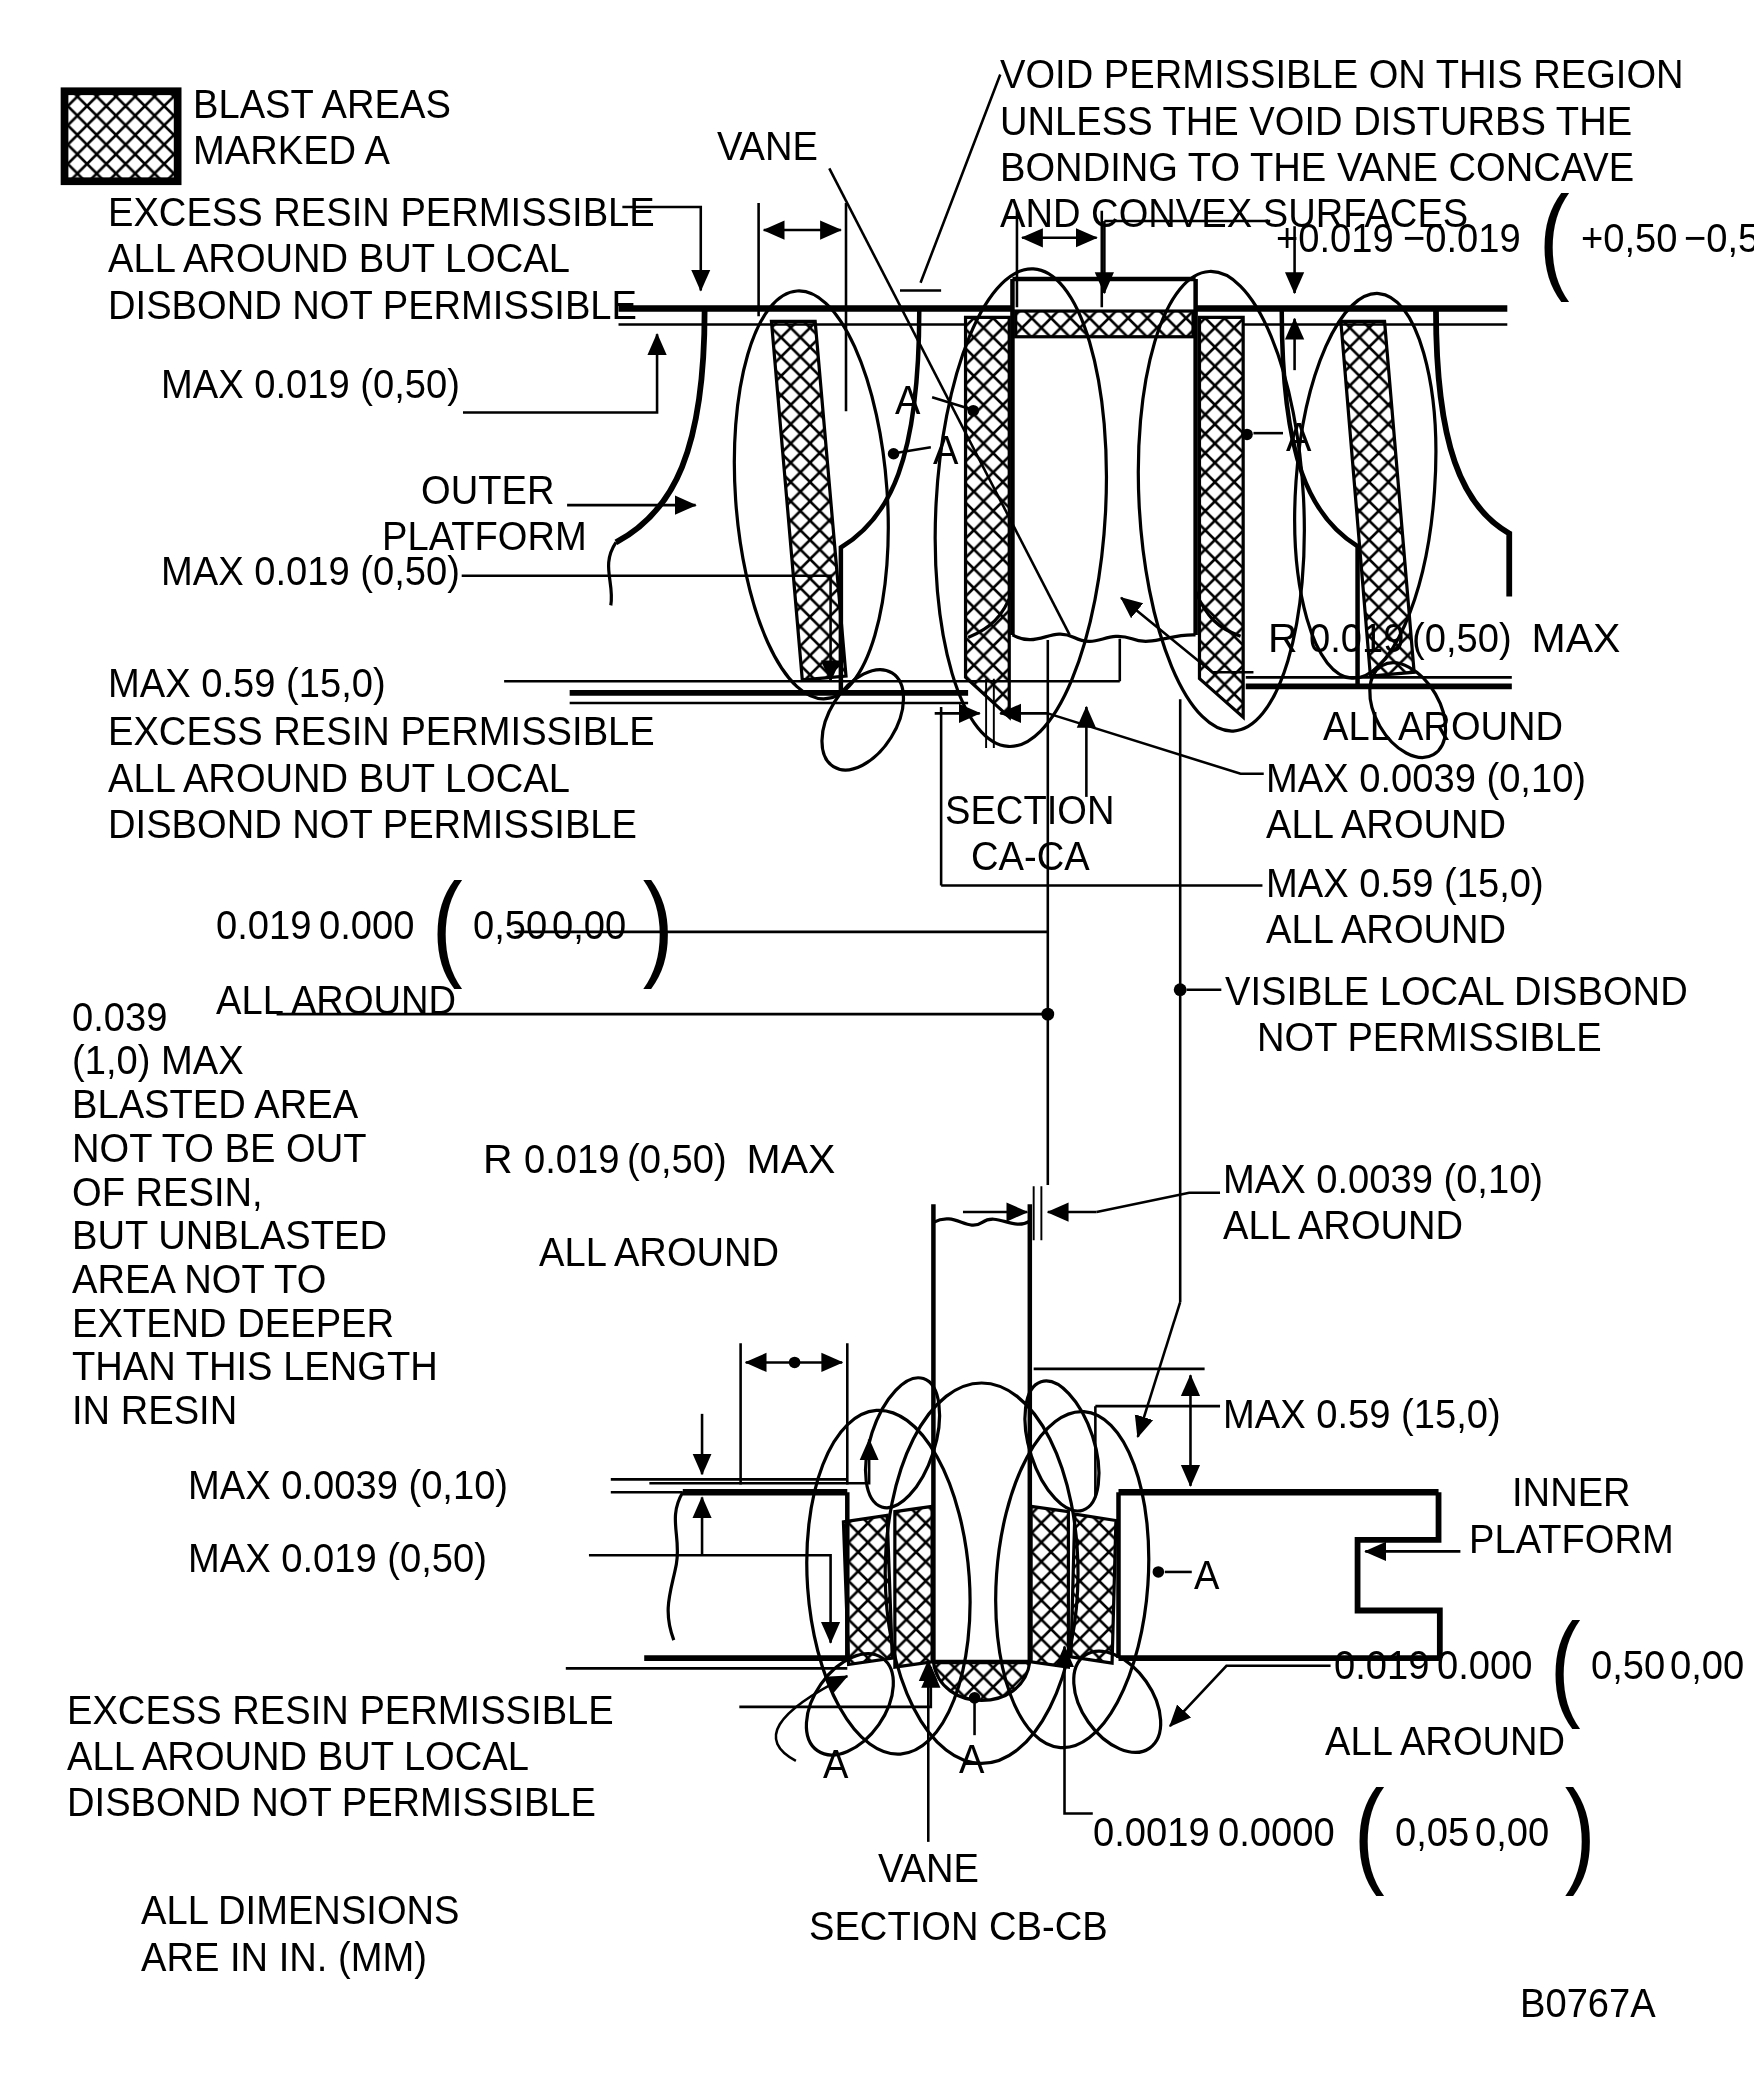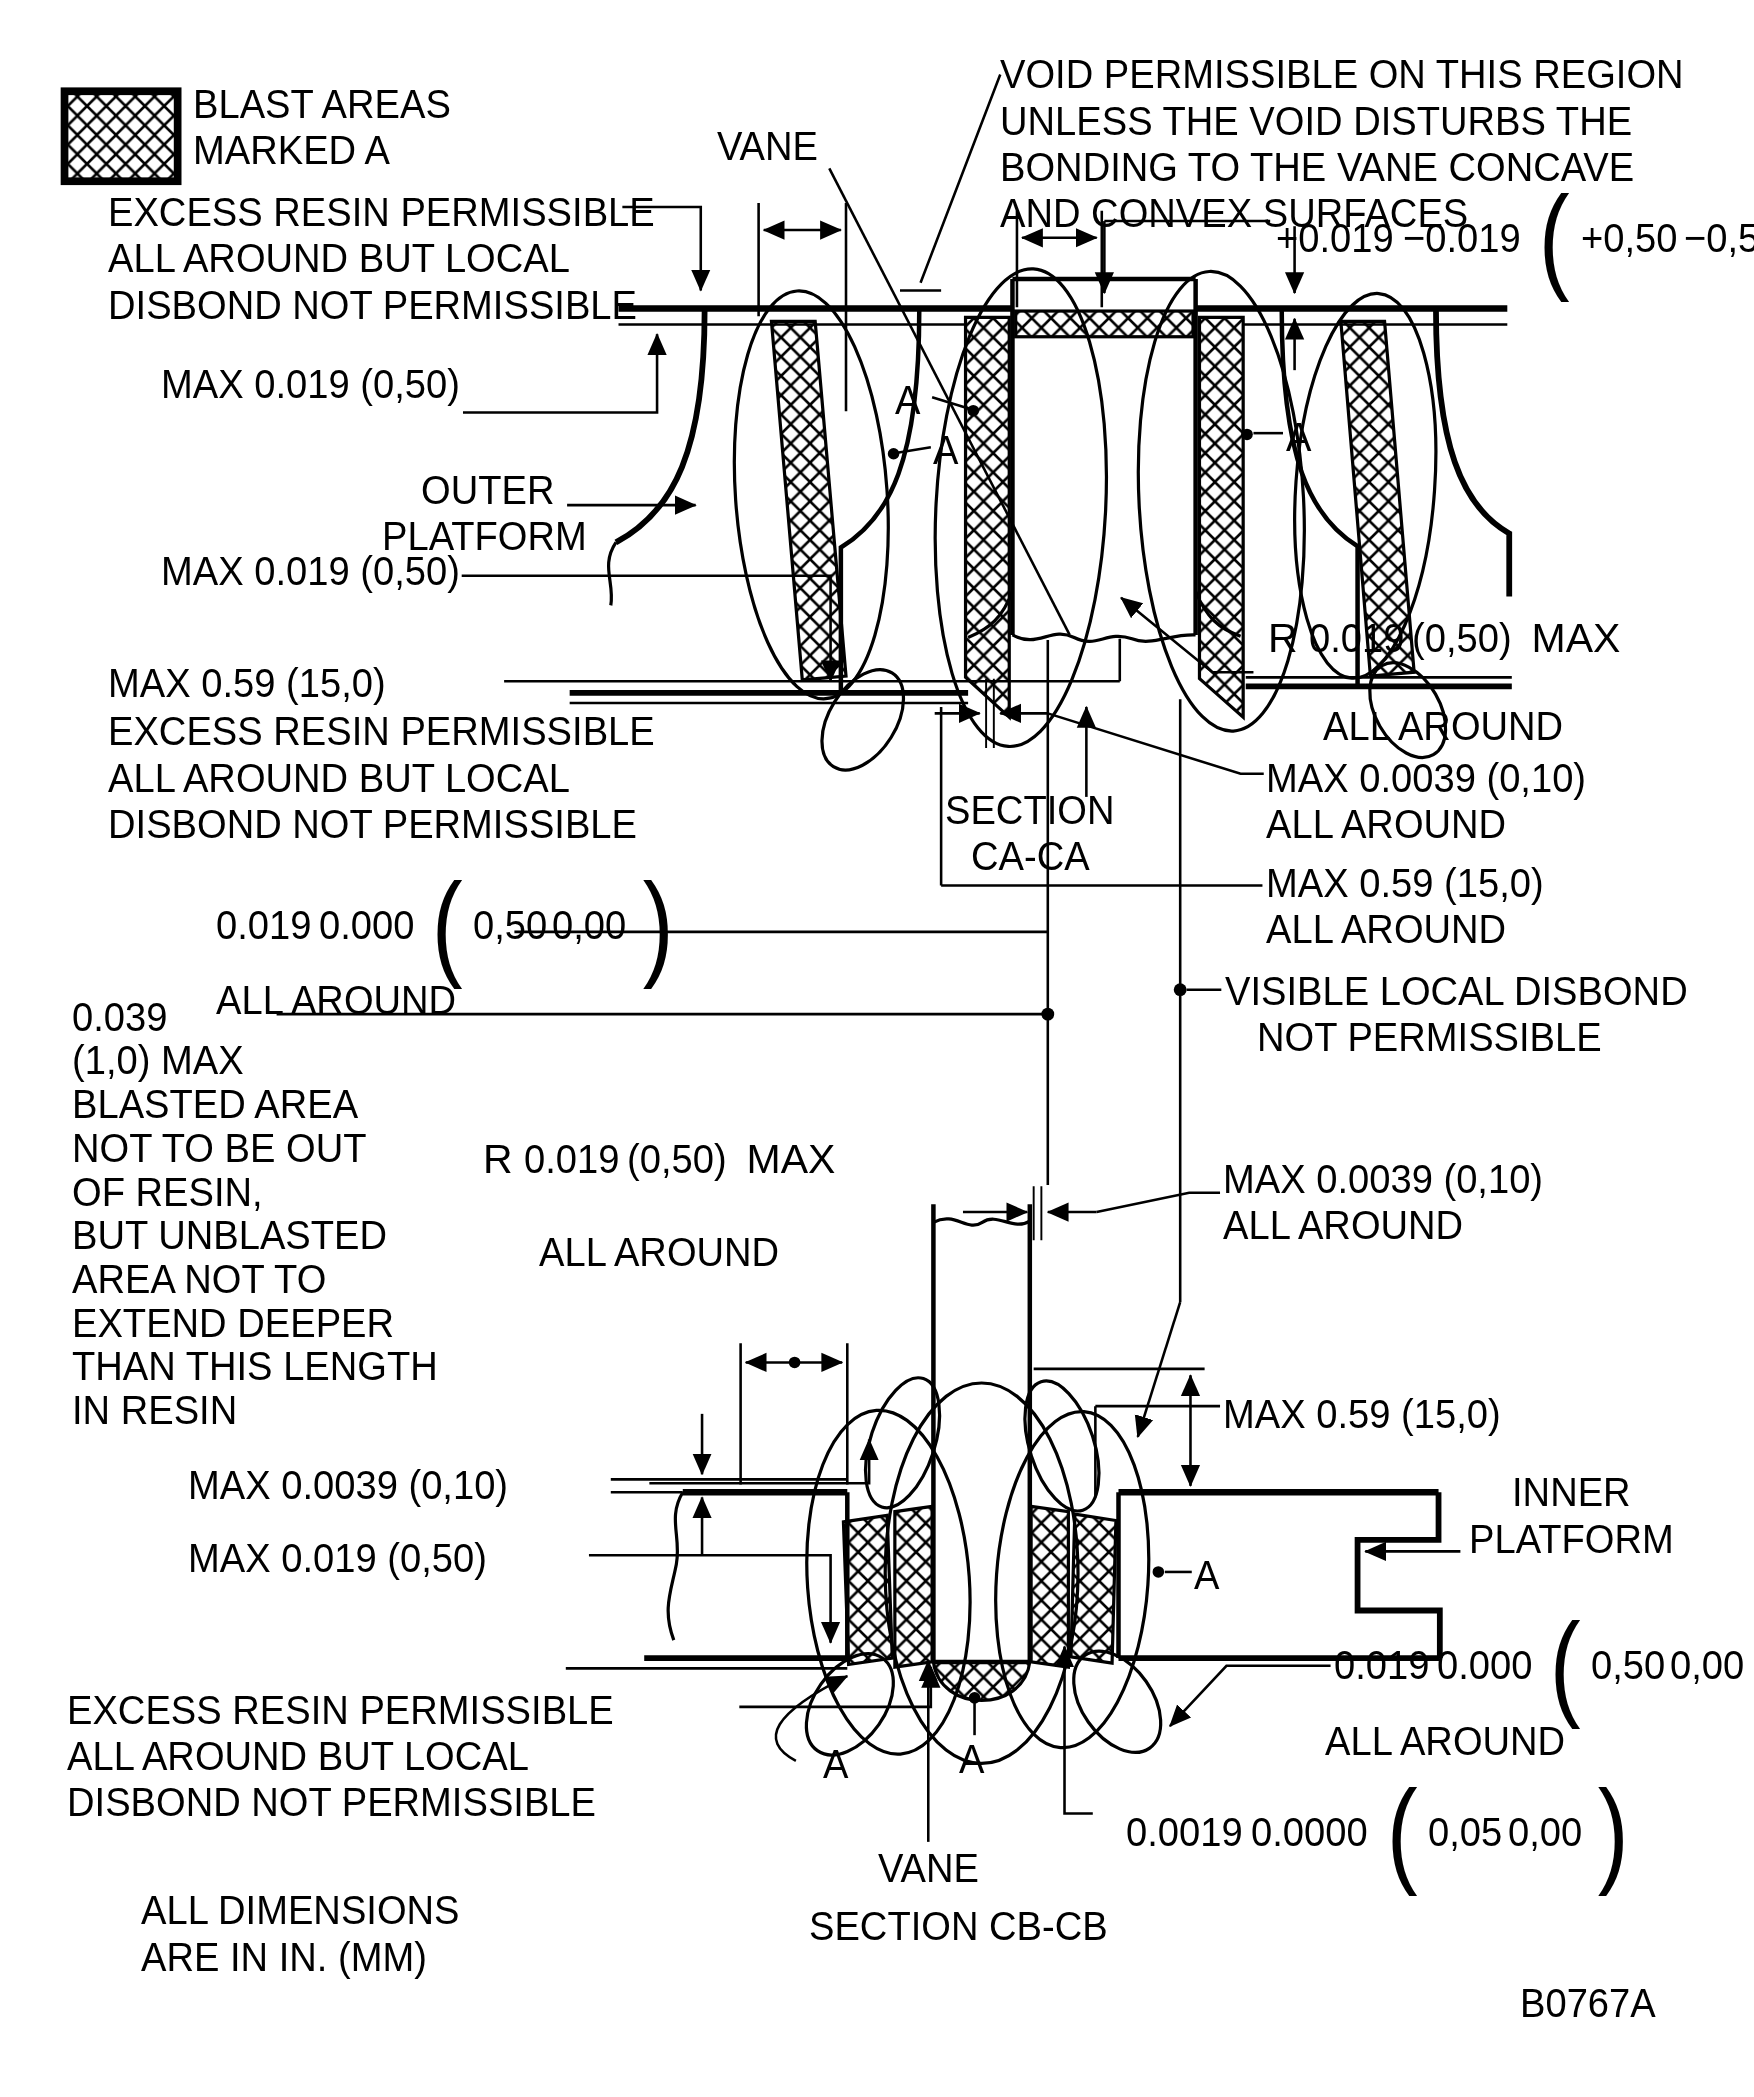--- a/index.html
+++ b/index.html
@@ -288,21 +288,21 @@
   </div>
   <span class="bigp">(</span>
   <div class="fcol">
     <span>0,50</span>
     <span>0,00</span>
   </div>
   <span class="bigp">)</span>
 </div>
 <div class="lbl" style="left:1325px;top:1718px">ALL AROUND</div>
 
-<div class="flexfrac" style="left:1126px;top:1784px">
+<div class="flexfrac" style="left:1093px;top:1784px">
   <div class="fcol">
     <span>0.0019</span>
     <span>0.0000</span>
   </div>
   <span class="bigp">(</span>
   <div class="fcol">
     <span>0,05</span>
     <span>0,00</span>
   </div>
   <span class="bigp">)</span>

